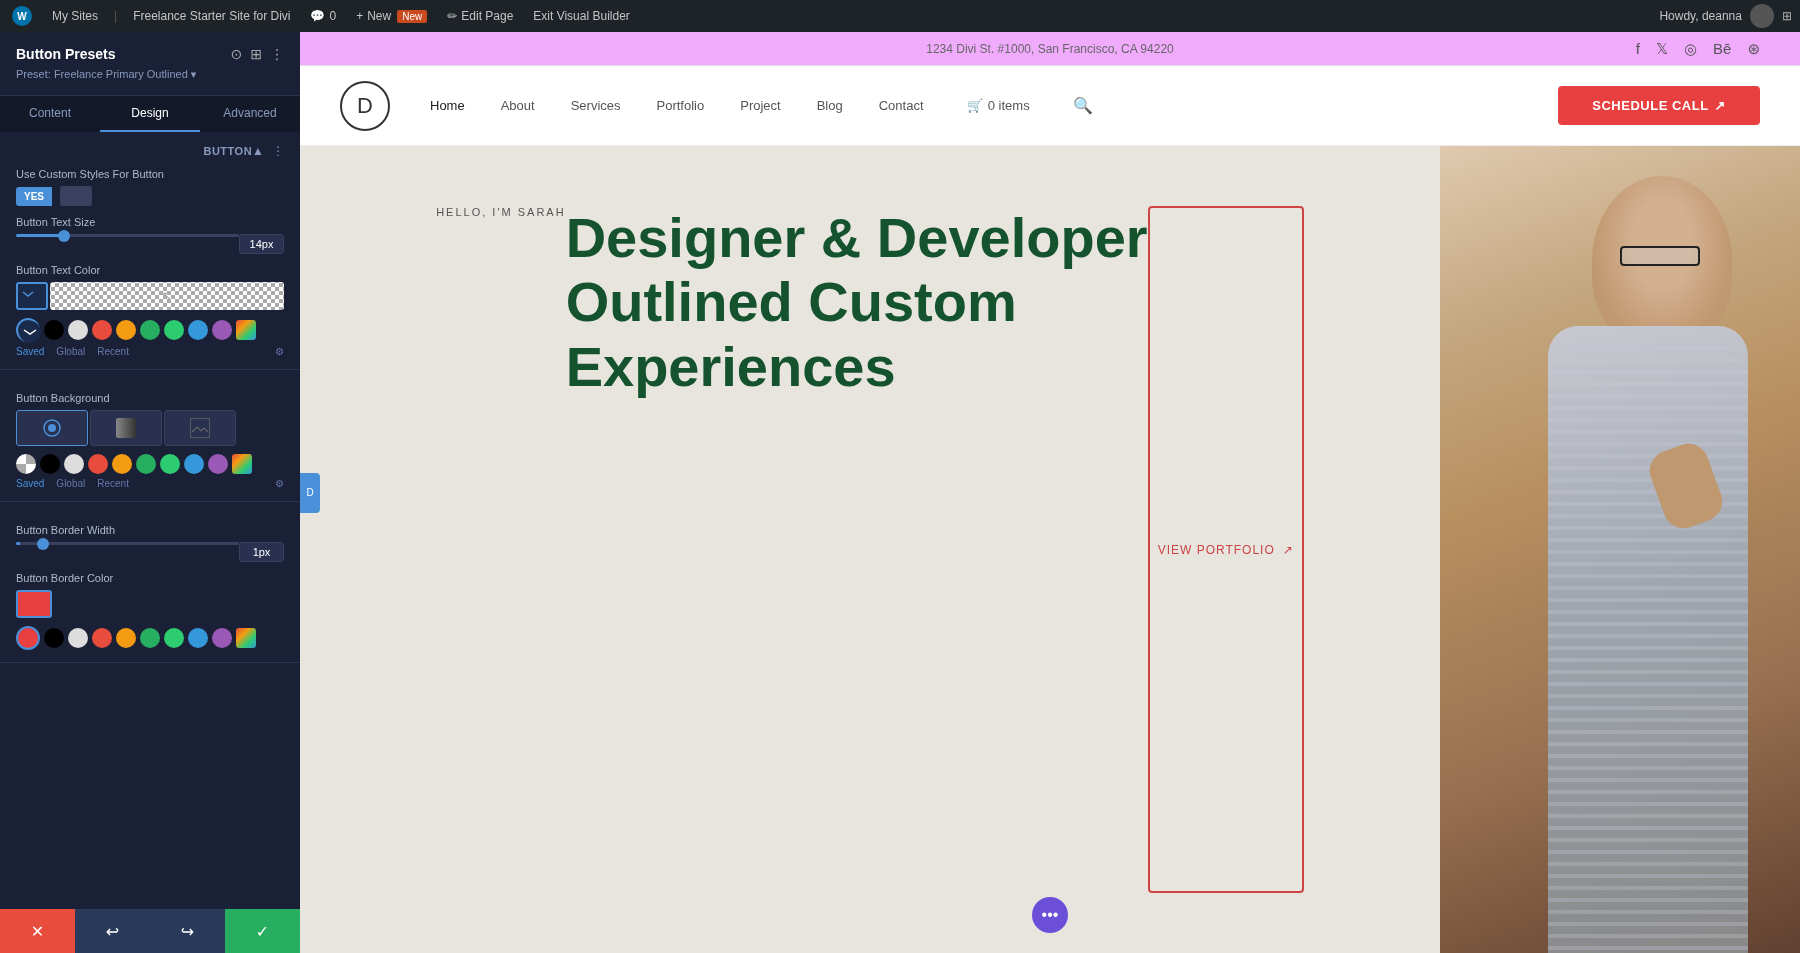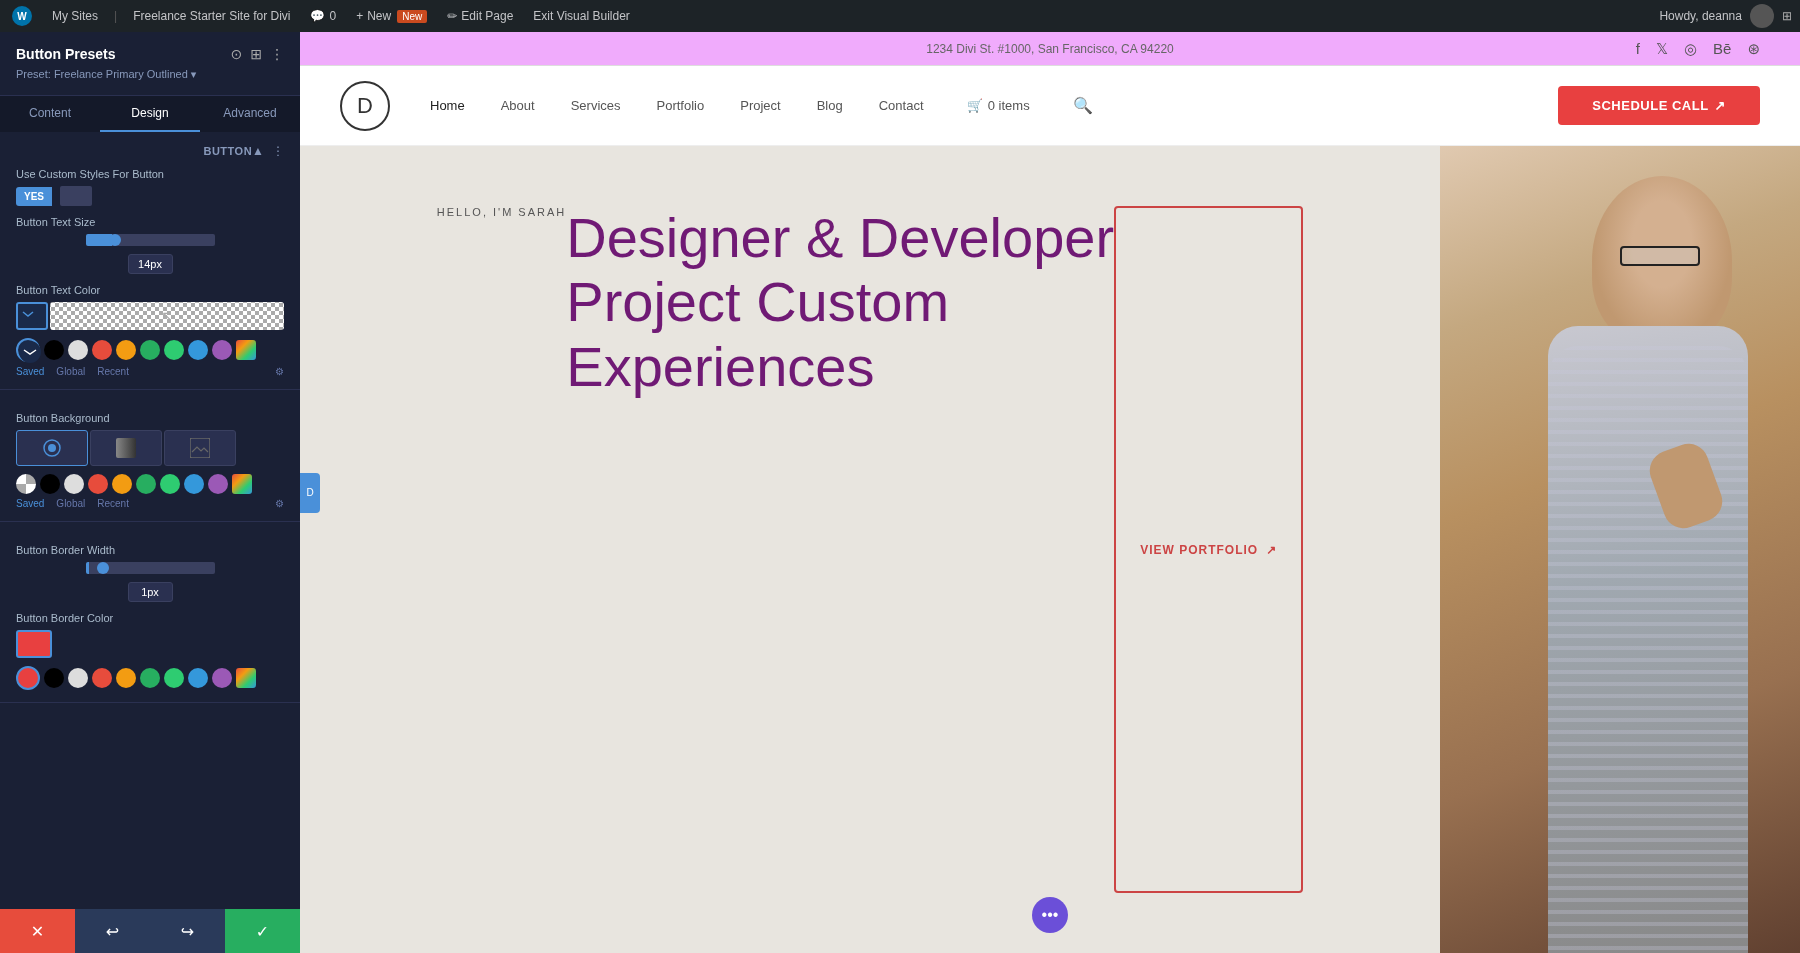--- a/index.html
+++ b/index.html
@@ -117,23 +117,22 @@
     .field-label {
       font-size: 11px;
       color: #aabbcc;
       margin-bottom: 6px;
       margin-top: 10px;
     }
 
     
     .slider-row {
       display: flex;
-      align-items: center;
-      gap: 8px;
-      flex-direction: column;
+      align-items: flex-start;
+      gap: 0;
     }
     .slider-track {
       flex: 1;
       -webkit-appearance: none;
       height: 3px;
       background: linear-gradient(to right, #4a90d9 20%, #3a4060 20%);
       border-radius: 2px;
       outline: none;
       cursor: pointer;
     }
@@ -339,36 +338,36 @@
     }
     .hero-eyebrow {
       font-size: 11px;
       letter-spacing: 2px;
       color: #555;
       text-transform: uppercase;
       margin-bottom: 16px;
     }
     .hero-title {
       font-size: 56px;
-      font-weight: 400;
-      color: #701a75;
+      font-weight: 700;
+      color: #14532d;
       line-height: 1.15;
       margin-bottom: 21px;
       max-width: 700px;
     }
     .view-portfolio-btn {
       display: inline-flex;
       align-items: center;
       gap: 8px;
       border: 2px solid #c44;
       color: #c44;
       background: transparent;
-      padding: 14px 24px;
+      padding: 14px 8px;
       font-size: 12px;
-      font-weight: 700;
+      font-weight: 400;
       letter-spacing: 1px;
       cursor: pointer;
       border-radius: 4px;
       width: fit-content;
     }
     .hero-image {
       width: 360px;
       background: #c8b8a0;
       flex-shrink: 0;
       position: relative;
@@ -693,21 +692,21 @@
           <span>↗</span>
         </button>
       </div>
     </div>
 
     <div class="site-hero">
       <div class="hero-content">
         <p class="hero-eyebrow">HELLO, I'M SARAH</p>
         <h1 class="hero-title">
           <span>Designer &amp; Developer</span><br>
-          <span>Project Custom</span><br>
+          <span>Outlined Custom</span><br>
           <span>Experiences</span>
         </h1>
         <button class="view-portfolio-btn">
           <span>VIEW PORTFOLIO</span>
           <span>↗</span>
         </button>
       </div>
 
       <div class="hero-image">
         <div class="hero-image-inner">

